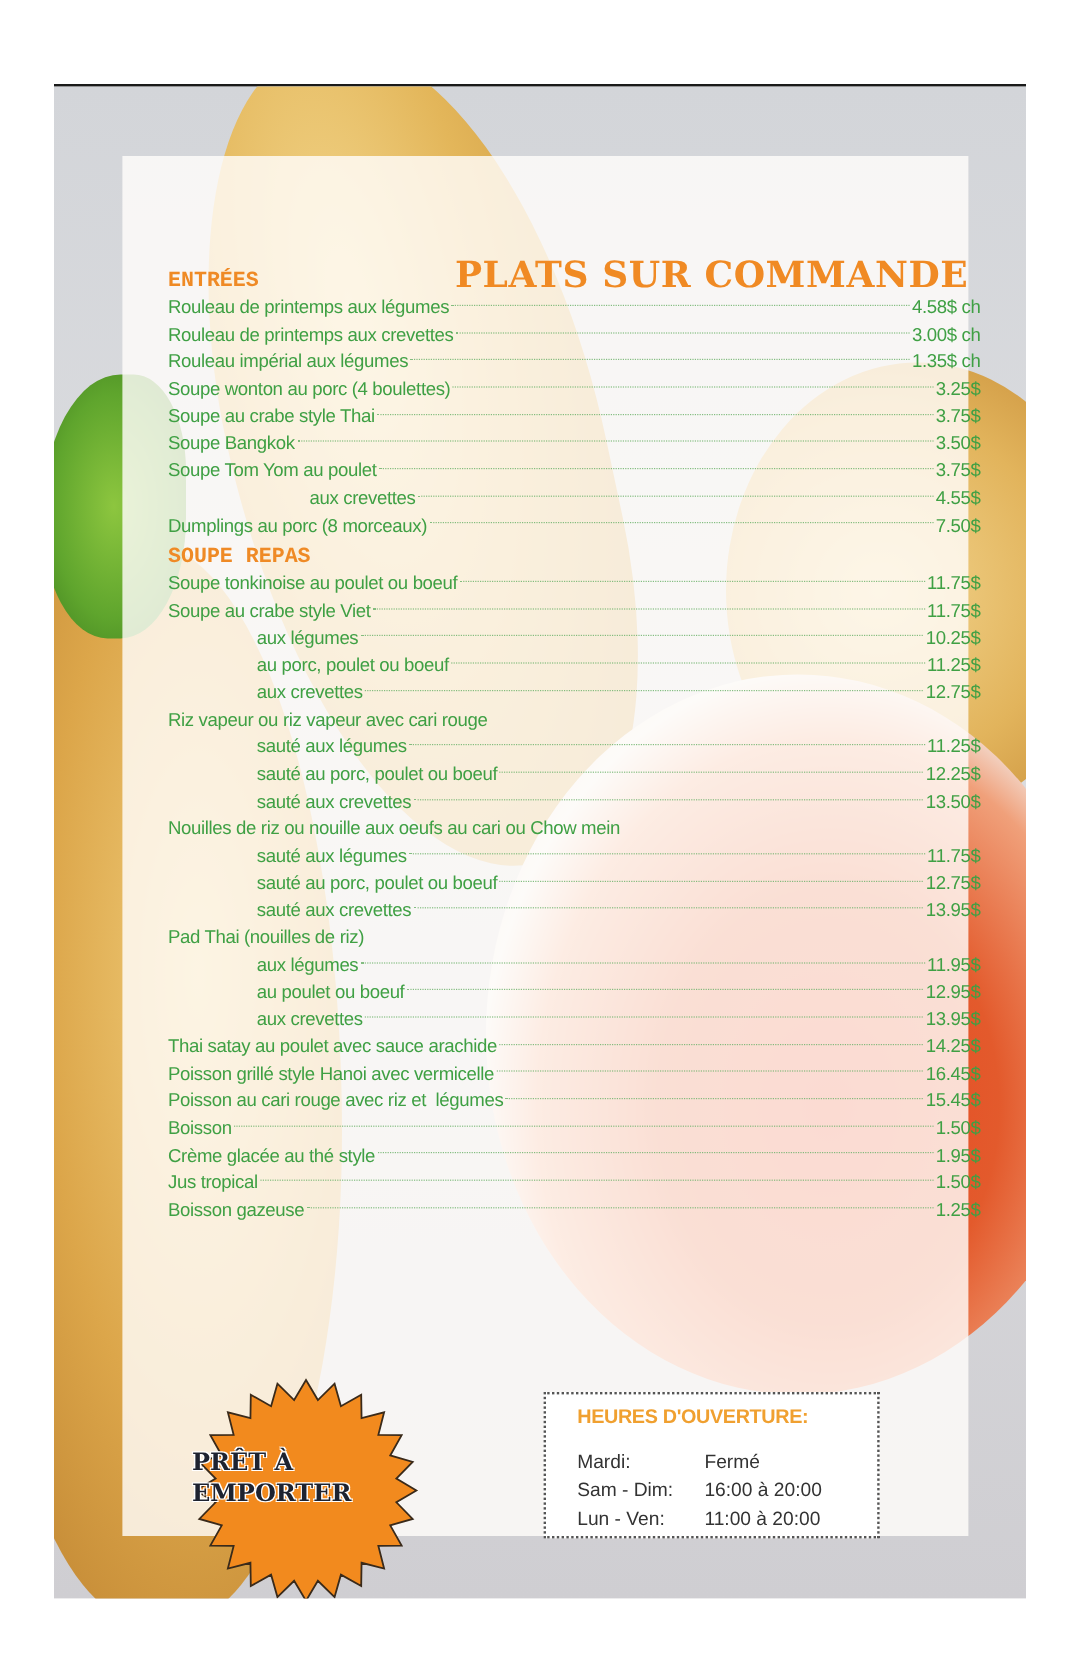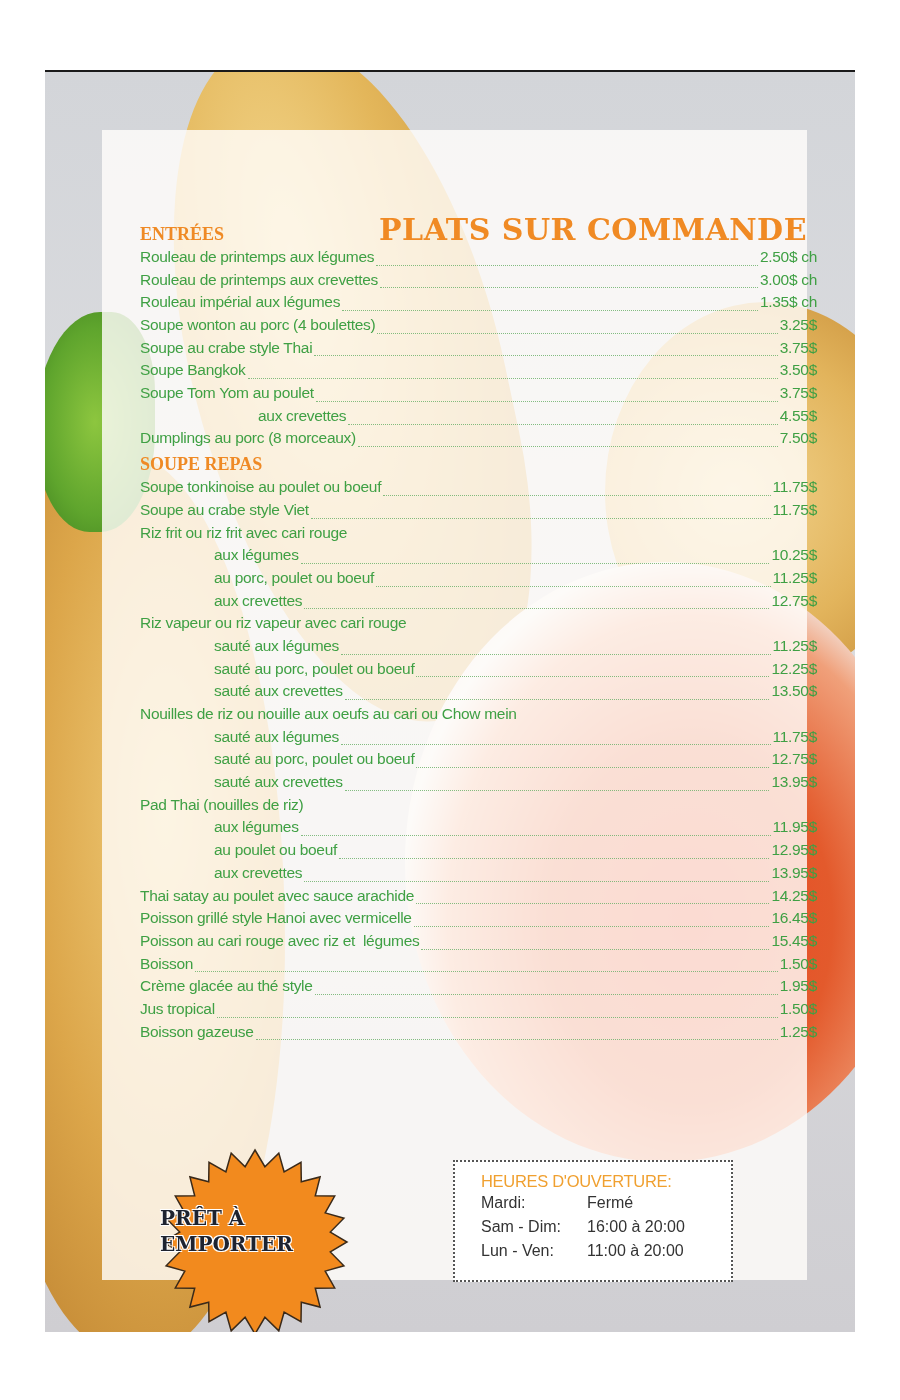--- a/index.html
+++ b/index.html
@@ -42,25 +42,25 @@
     position: absolute; left: 57px; top: 58px; width: 705px; height: 1150px;
     background: rgba(255, 253, 250, 0.82);
   }
   .title {
     position: absolute; left: 0; width: 100%; top: 82px; text-align: right;
     font-family: "DejaVu Serif", "Liberation Serif", serif; font-weight: bold;
     font-size: 30px; color: #f08a24; letter-spacing: 0.5px;
   }
   .menu { position: absolute; left: 95px; top: 148px; width: 677px; }
   .sec-head {
-    font-family: Liberation Serif, serif; font-weight: bold;
+    font-family: Liberation Mono, monospace; font-weight: bold;
     font-size: 18px; color: #ef8a25; height: 24px; line-height: 24px; margin-top: 2px;
   }
   .row {
-    display: flex; align-items: flex-end; height: 22.7px; line-height: 22.7px;
+    display: flex; align-items: center; height: 22.7px; line-height: 22.7px;
     font-size: 15.5px; color: #3fa044; letter-spacing: -0.3px;
   }
   .row .name { white-space: pre; }
   .row.sub .name { padding-left: 74px; }
   .row .dots {
     flex: 1; border-bottom: 1.5px dotted #6fb36d; margin: 0 2px; height: 0; position: relative; top: -3px; opacity: 0.85;
   }
   .row .price { white-space: nowrap; }
   .row.group { color: #3fa044; }
   .badge {
@@ -71,21 +71,21 @@
     position: absolute; left: 0; top: 58px; width: 190px; text-align: left;
     font-family: "DejaVu Serif", "Liberation Serif", serif; font-weight: bold; font-size: 20px;
     line-height: 26px; color: #1e2330;
     text-shadow: 1px 1px 0 #fff, -1px -1px 0 #fff, 1px -1px 0 #fff, -1px 1px 0 #fff;
   }
   .hours {
     position: absolute; left: 408px; top: 1088px; width: 280px; height: 122px;
     border: 2px dotted #555; background: #ffffff; box-sizing: border-box;
     padding: 10px 0 0 26px; font-size: 16px; color: #333;
   }
-  .hours .h-title { color: #f0a030; font-size: 16.5px; font-weight: normal; margin-bottom: 0; letter-spacing: -0.3px; }
+  .hours .h-title { color: #f0a030; font-size: 16.5px; font-weight: bold; margin-bottom: 16px; letter-spacing: -0.3px; }
   .hours .h-row { display: flex; height: 24px; line-height: 24px; }
   .hours .h-day { width: 106px; }
 </style>
 </head>
 <body>
 
 <div class="photo">
   <div class="roll-top"></div>
   <div class="roll-left"></div>
   <div class="roll-right"></div>
@@ -94,21 +94,21 @@
 
   <div class="panel">
     <div class="title">PLATS SUR COMMANDE</div>
   </div>
 
   <div class="menu" id="menu">
       <div class="sec-head">ENTRÉES</div>
       <div class="row">
         <span class="name">Rouleau de printemps aux légumes</span>
         <span class="dots"></span>
-        <span class="price">2.50$ ch</span>
+        <span class="price">4.58$ ch</span>
       </div>
       <div class="row">
         <span class="name">Rouleau de printemps aux crevettes</span>
         <span class="dots"></span>
         <span class="price">3.00$ ch</span>
       </div>
       <div class="row">
         <span class="name">Rouleau impérial aux légumes</span>
         <span class="dots"></span>
         <span class="price">1.35$ ch</span>
@@ -146,23 +146,20 @@
       <div class="sec-head">SOUPE REPAS</div>
       <div class="row">
         <span class="name">Soupe tonkinoise au poulet ou boeuf</span>
         <span class="dots"></span>
         <span class="price">11.75$</span>
       </div>
       <div class="row">
         <span class="name">Soupe au crabe style Viet</span>
         <span class="dots"></span>
         <span class="price">11.75$</span>
-      </div>
-      <div class="row group">
-        <span class="name">Riz frit ou riz frit avec cari rouge</span>
       </div>
       <div class="row sub">
         <span class="name">aux légumes</span>
         <span class="dots"></span>
         <span class="price">10.25$</span>
       </div>
       <div class="row sub">
         <span class="name">au porc, poulet ou boeuf</span>
         <span class="dots"></span>
         <span class="price">11.25$</span>

